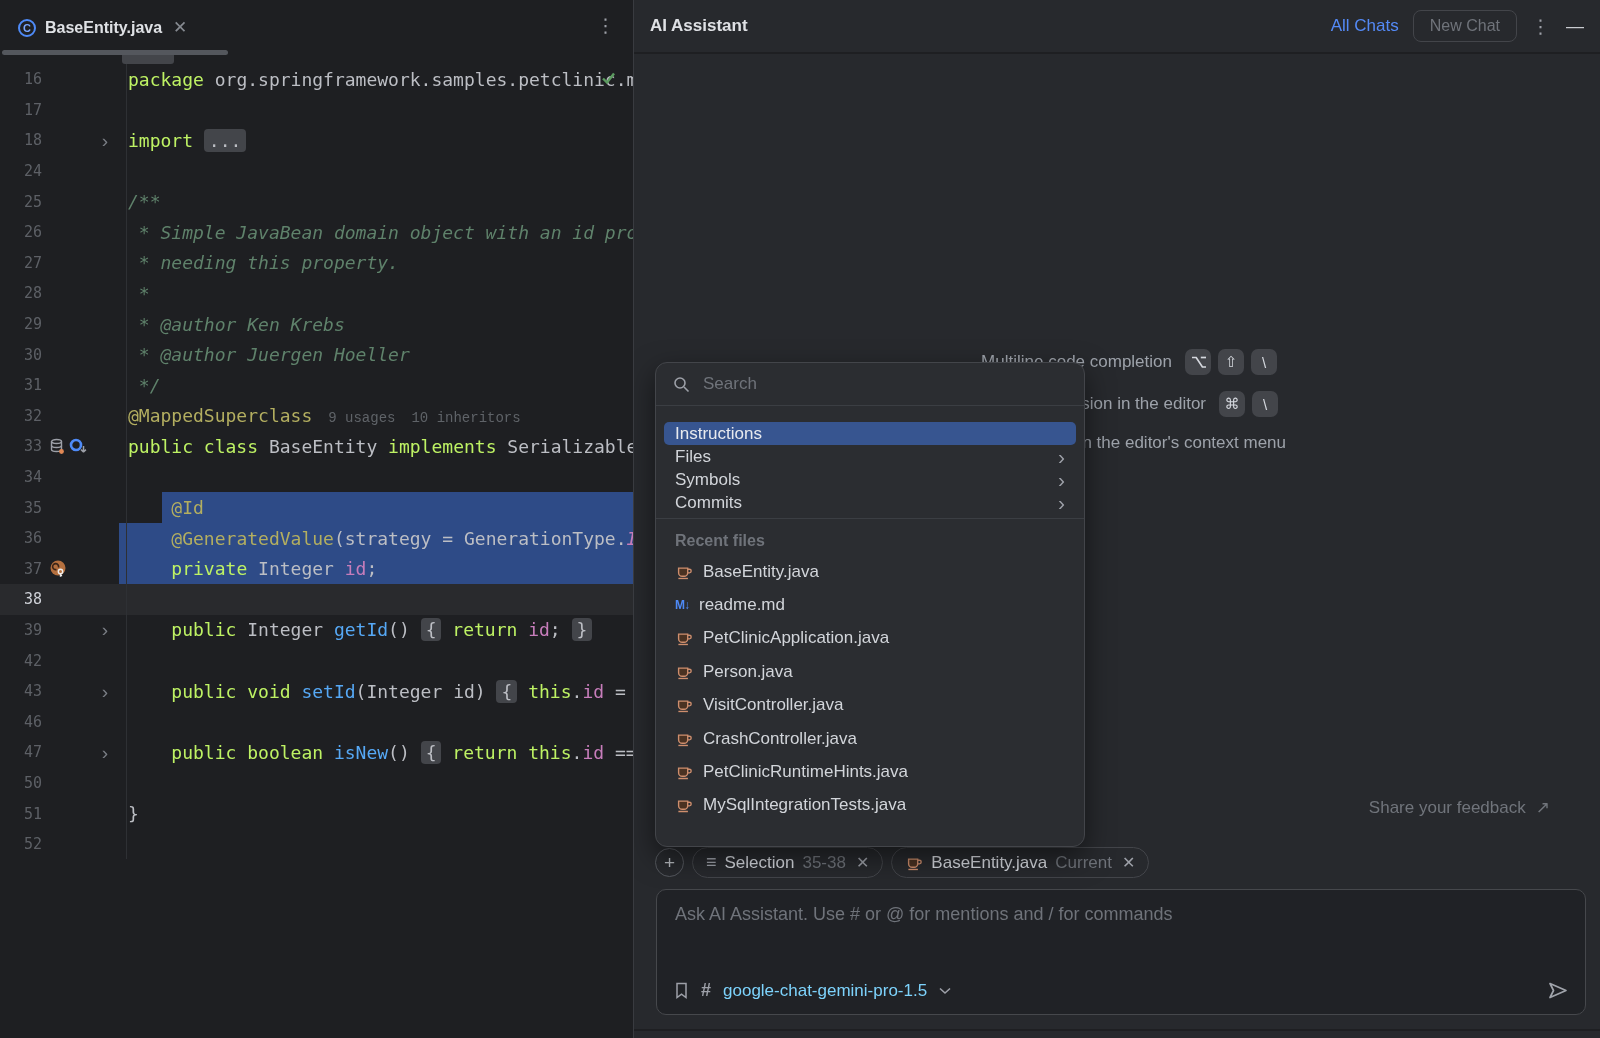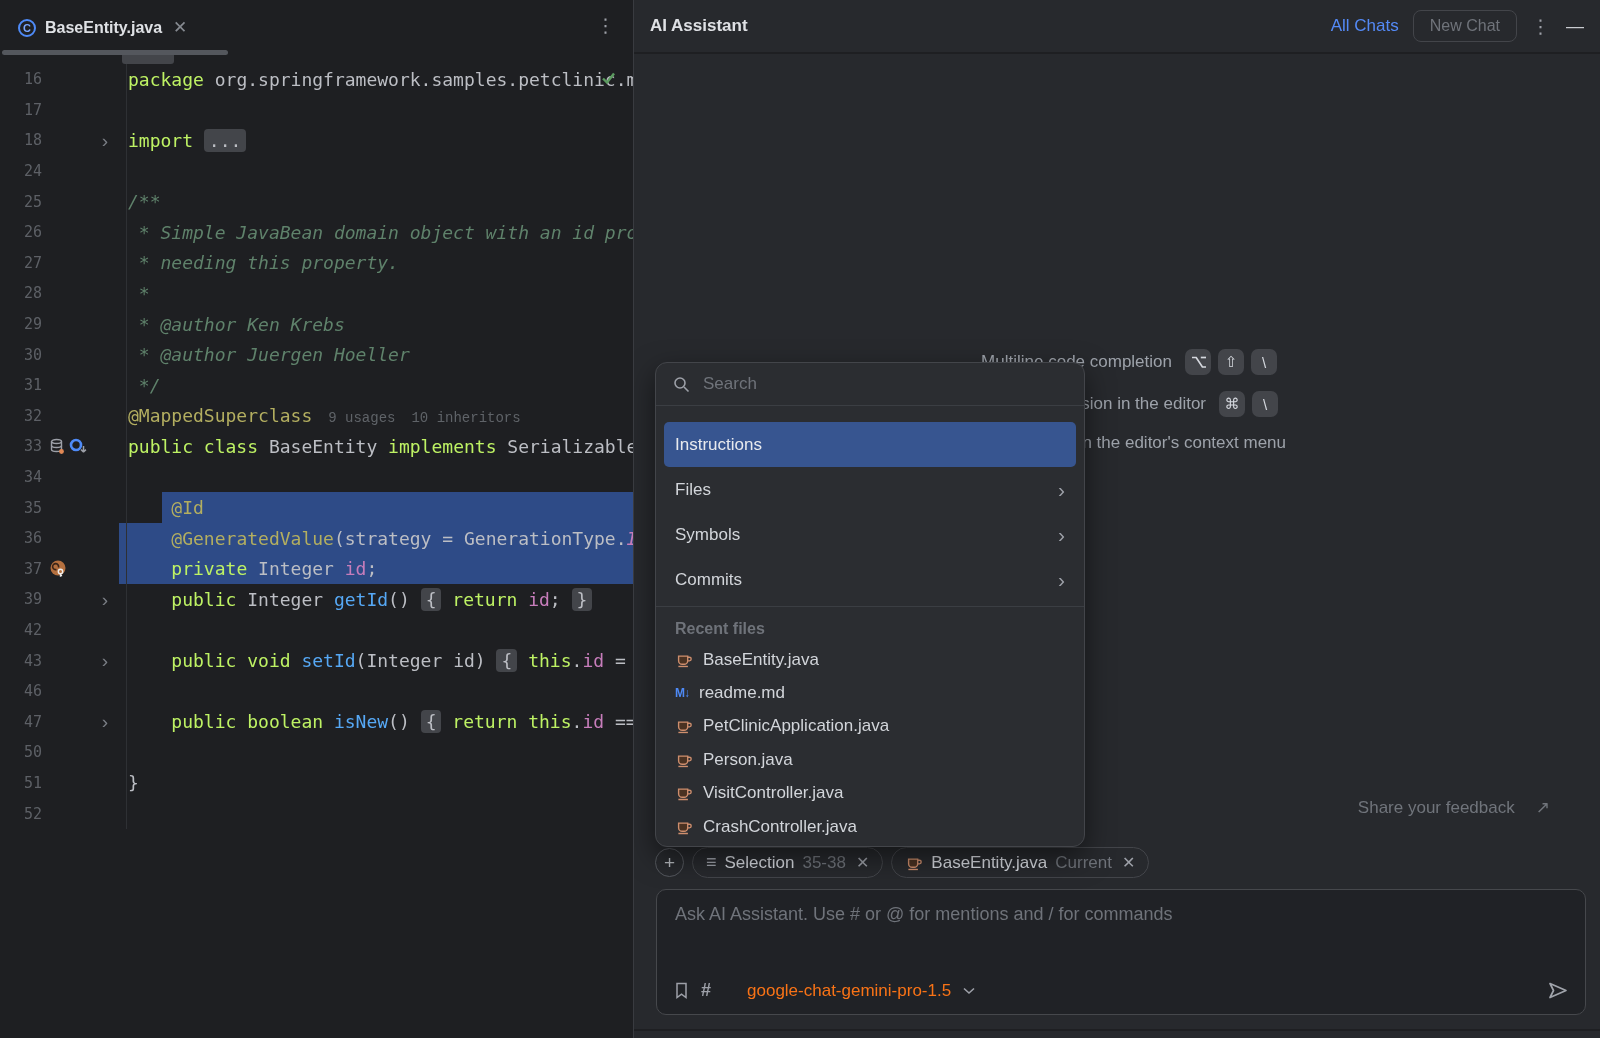--- a/index.html
+++ b/index.html
@@ -40,31 +40,31 @@
   .ai-title{color:#DFE1E5;font-size:17px;font-weight:700;}
   .ai-header-right{margin-left:auto;display:flex;align-items:center;gap:14px;}
   .all-chats{color:#548AF7;font-size:17px;}
   .new-chat-btn{border:1px solid #43454A;border-radius:8px;padding:6px 16px;color:#6F737A;font-size:16px;}
   .hdr-kebab{color:#9DA0A8;font-size:19px;}
   .hdr-min{color:#C9CCD1;font-size:18px;margin-left:2px;}
   .hint-row{position:absolute;display:flex;align-items:center;gap:7px;color:#9DA2AA;font-size:17px;z-index:1;white-space:nowrap;}
   .hint-text{margin-right:6px;}
   .keycap{width:26px;height:26px;background:#43454A;border-radius:7px;color:#D5D8DE;font-size:15px;
     display:flex;align-items:center;justify-content:center;}
-  .feedback{position:absolute;top:797px;right:50px;color:#70747B;font-size:17px;display:flex;align-items:center;gap:21px;z-index:1;}
+  .feedback{position:absolute;top:797px;right:50px;color:#70747B;font-size:17px;display:flex;align-items:center;gap:10px;z-index:1;}
   
   .popup{position:absolute;left:21px;top:362px;width:430px;height:485px;background:#2B2D31;
     border:1px solid #43454A;border-radius:12px;box-shadow:0 10px 28px rgba(0,0,0,.5);z-index:5;
     overflow:hidden;box-sizing:border-box;}
   .search-row{height:42px;display:flex;align-items:center;gap:11px;padding:0 17px;}
   .search-input{flex:1;background:transparent;border:none;outline:none;color:#D5D8DE;font-size:17px;font-family:"Liberation Sans",sans-serif;}
   .search-input::placeholder{color:#6F737A;}
   .popup-divider{height:1px;background:#3B3E43;}
   .popup-menu{padding:16px 8px 4px;}
-  .popup-item{height:45px;display:flex;align-items:center;padding:0 11px;border-radius:5px;
+  .popup-item{height:23px;display:flex;align-items:center;padding:0 11px;border-radius:5px;
     color:#D2D5DA;font-size:17px;box-sizing:border-box;}
   .popup-item.selected{background:#375590;color:#E8EAEE;}
   .chev{margin-left:auto;color:#9DA0A8;font-size:21px;line-height:1;}
   .recent-header{color:#6F737A;font-size:16px;font-weight:600;padding:13px 19px 5px;}
   .recent-item{height:33.4px;display:flex;align-items:center;gap:10px;padding:0 19px;color:#D2D5DA;font-size:17px;}
   .md-ic{color:#4E8AF7;font-weight:bold;font-size:12px;letter-spacing:-1px;}
   .sel-ic{color:#9DA0A8;font-size:18px;}
   
   .chips-row{position:absolute;left:21px;top:847px;display:flex;align-items:center;gap:8px;z-index:2;}
   .plus-btn{width:29px;height:29px;border:1px solid #55585E;border-radius:50%;color:#B6BABF;font-size:19px;
@@ -74,21 +74,21 @@
   .chip-label{color:#D5D8DE;font-size:17px;}
   .chip-detail{color:#6F737A;font-size:17px;}
   .chip-close{color:#9DA0A8;font-size:16px;margin-left:2px;}
   .ask-box{position:absolute;left:22px;top:889px;width:930px;height:126px;border:1px solid #46484C;
     border-radius:10px;background:#202226;box-sizing:border-box;z-index:1;}
   .ask-input{width:100%;height:62px;background:transparent;border:none;outline:none;resize:none;
     padding:14px 18px;color:#D5D8DE;font-size:18px;font-family:"Liberation Sans",sans-serif;box-sizing:border-box;}
   .ask-input::placeholder{color:#6F737A;}
   .ask-bottom{position:absolute;left:17px;right:16px;bottom:13px;display:flex;align-items:center;gap:12px;}
   .hash-ic{color:#9DA0A8;font-size:18px;font-weight:600;}
-  .model-label{color:#f97316;font-size:17px;margin-left:24px;}
+  .model-label{color:#7dd3fc;font-size:17px;}
   .send-btn{margin-left:auto;display:flex;align-items:center;}
   .bottom-divider{position:absolute;left:0;right:0;top:1029px;height:2px;background:#1E1F22;}
 </style>
 </head>
 <body>
 
 <div class="editor-pane">
   <div class="tabbar">
     <div class="tab">
       <span class="class-ic">C</span>
@@ -258,20 +258,28 @@
                 <circle cx="9" cy="9" r="7.5" fill="#B5703F"></circle>
                 <path d="M7.5 10.5a3 3 0 1 1 2-2" fill="none" stroke="#3a2417" stroke-width="1.6"></path>
                 <circle cx="11.5" cy="12.5" r="2.2" fill="none" stroke="#EDEDED" stroke-width="1.4"></circle>
                 <path d="M11.5 14.7v3m0-1.2h1.6" stroke="#EDEDED" stroke-width="1.4" fill="none"></path>
               </svg>
             </span>
           </span>
           <span class="gfold"></span>
         </div>
         <span class="lt"><span class="tk-pl">    </span><span class="tk-kw">private </span><span class="tk-pl">Integer </span><span class="tk-fld">id</span><span class="tk-pl">;</span></span>
+      </div>
+      <div class="code-line caret">
+        <div class="gutter">
+          <span class="lnum">38</span>
+          <span class="gicons"></span>
+          <span class="gfold"></span>
+        </div>
+        <span class="lt"></span>
       </div>
       <div class="code-line">
         <div class="gutter">
           <span class="lnum">39</span>
           <span class="gicons"></span>
           <span class="gfold">›</span>
         </div>
         <span class="lt"><span class="tk-pl">    </span><span class="tk-kw">public </span><span class="tk-pl">Integer </span><span class="tk-mth">getId</span><span class="tk-pl">() </span><span class="tk-fb">{</span><span class="tk-pl"> </span><span class="tk-kw">return </span><span class="tk-fld">id</span><span class="tk-pl">; </span><span class="tk-fb">}</span></span>
       </div>
       <div class="code-line">

